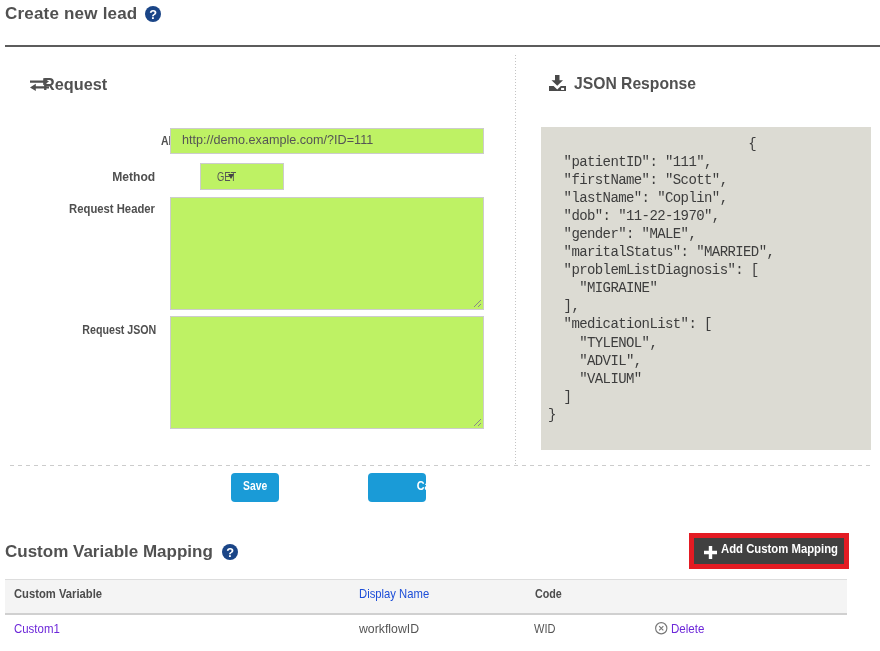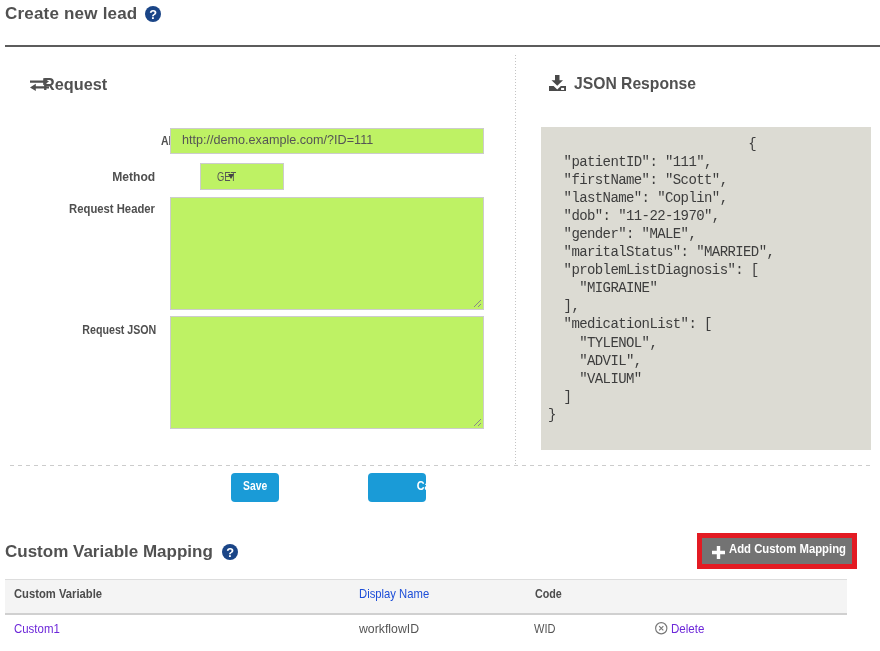--- a/index.html
+++ b/index.html
@@ -93,21 +93,21 @@
   <div class="abs btn" style="left:368px; top:472.5px; width:58px; height:29px; line-height:26px;padding-left:45px;"><span style="transform:scaleX(0.828);">Cancel</span></div>
 
   <div class="abs" style="left:5px; top:542px;">
       <h2 class="title" style="letter-spacing:0;">Custom Variable Mapping</h2>
     </div>
   <svg class="abs" style="left:221.5px; top:544.2px;" width="16" height="16" viewBox="0 0 16 16">
     <circle cx="8" cy="8" r="8" fill="#1a4587"></circle>
     <text x="8.2" y="12.6" font-family="Liberation Sans" font-size="12.8" font-weight="bold" fill="#ffffff" text-anchor="middle">?</text>
   </svg>
 
-  <div class="abs" style="left:689px; top:533px; width:160px; height:36px; border:5px solid #e31b23; background:#737373;margin-left:8px;">
+  <div class="abs" style="left:689px; top:533px; width:160px; height:36px; border:5px solid #e31b23; background:#404040;">
     <svg style="position:absolute; left:10px; top:8px;" width="13" height="13" viewBox="0 0 13 13">
         <path d="M4.8 0 h3.4 v4.8 h4.8 v3.4 h-4.8 v4.8 h-3.4 v-4.8 h-4.8 v-3.4 h4.8 Z" fill="#fff"></path>
       </svg>
     <div style="position:absolute; left:27px; top:0; height:22px; line-height:21.5px; color:#fff; font-weight:bold; font-size:13px;"><span class="sx" style="transform:scaleX(0.871);">Add Custom Mapping</span></div>
   </div>
 
   <div class="abs" style="left:5px; top:579px; width:842px; height:36px; background:#f4f4f4; border-top:1px solid #dddddd; border-bottom:2px solid #d0d0d0;"></div>
   <div class="abs" style="left:14px; top:586.4px; font-size:13px; font-weight:bold; color:#4c4c4c;"><span class="sx" style="transform:scaleX(0.864);">Custom Variable</span></div>
   <div class="abs" style="left:358.5px; top:586.4px; font-size:13px; font-weight:normal; color:#1d4ed8;"><span class="sx" style="transform:scaleX(0.867);">Display Name</span></div>
   <div class="abs" style="left:534.5px; top:586.4px; font-size:13px; font-weight:bold; color:#4c4c4c;"><span class="sx" style="transform:scaleX(0.825);">Code</span></div>

